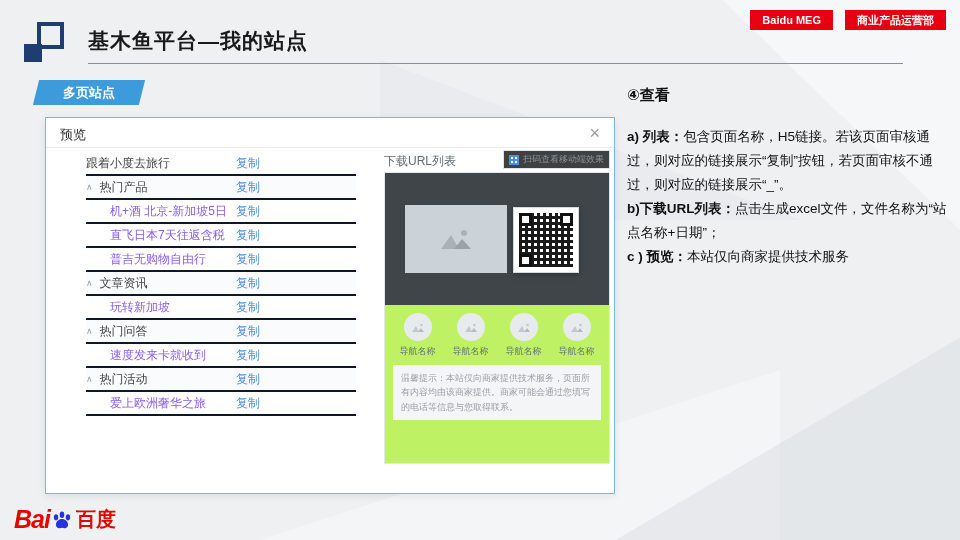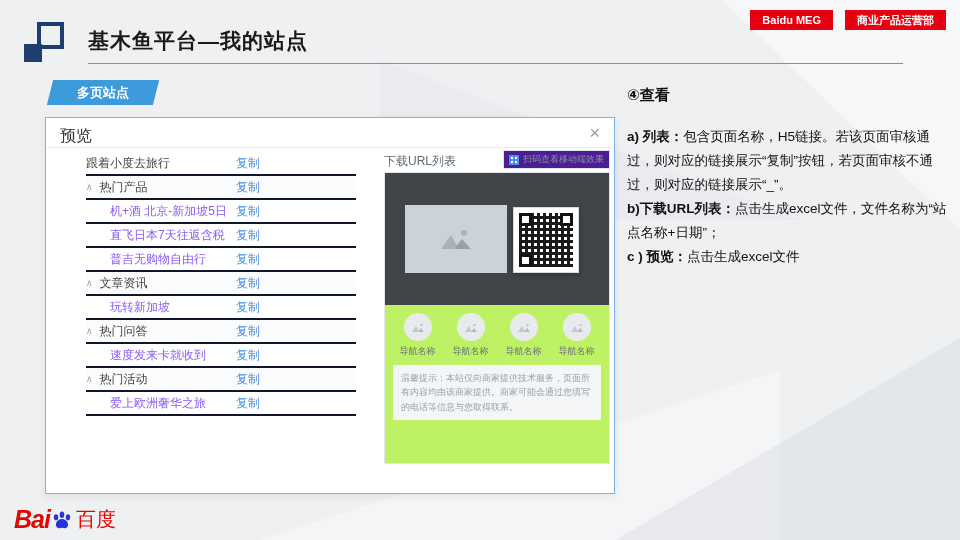--- a/index.html
+++ b/index.html
@@ -24,49 +24,49 @@
            padding:3px 12px; line-height:14px; }
 
   
   .title-mark { position:absolute; left:24px; top:22px; width:40px; height:40px; }
   .title-mark .outline { position:absolute; right:0; top:0; width:27px; height:27px; border:4px solid #1d3e6e; background:#eef0f2; }
   .title-mark .fill { position:absolute; left:0; bottom:0; width:18px; height:18px; background:#1d3e6e; }
   h1.page-title { position:absolute; left:88px; top:27px; font-size:21px; font-weight:bold; color:#1a1a1a; letter-spacing:1px; }
   .rule { position:absolute; left:88px; top:63px; width:815px; height:1px; background:#8a8f94; }
 
   
-  .tag { position:absolute; left:50px; top:80px; width:106px; height:25px; }
+  .tag { position:absolute; left:36px; top:80px; width:106px; height:25px; }
   .tag::before { content:""; position:absolute; inset:0; background:#3d9bdc; transform:skewX(-14deg); }
   .tag span { position:relative; display:block; text-align:center; line-height:25px;
               color:#fff; font-size:13px; font-weight:bold; }
 
   
   .modal { position:absolute; left:45px; top:117px; width:570px; height:377px;
            background:#fff; border:1px solid #79b7e8; box-shadow:0 2px 8px rgba(0,0,0,0.08); }
   .modal-header { position:relative; height:30px; border-bottom:1px solid #ebebeb; }
-  .modal-title { position:absolute; left:14px; top:8px; font-size:16px; color:#333; }
+  .modal-title { position:absolute; left:14px; top:8px; font-size:13px; color:#333; }
   .modal-close { position:absolute; right:14px; top:5px; font-size:18px; color:#999; cursor:pointer; line-height:20px; }
   .modal-body { position:relative; height:345px; }
 
   
   .ptable { position:absolute; left:40px; top:4px; width:270px; }
   .trow { display:flex; align-items:center; height:24px; border-bottom:2px solid #0f172a; font-size:12px; }
   .trow.head { height:26px; color:#99a1a8; border-bottom:1px solid #e9ebed; }
   .trow.sec { background:#fafbfc; }
   .cell.name { width:150px; display:flex; align-items:center; color:#444; white-space:nowrap; overflow:hidden; }
   .trow.child .cell.name { padding-left:24px; color:#8b5cf6; }
   .caret { font-style:normal; font-size:9px; color:#9aa3ab; margin-right:7px; cursor:pointer; }
   .cell.link { color:#4a90e2; cursor:pointer; }
 
   
   .pv { position:absolute; left:338px; top:2px; width:226px; height:340px; }
   .pv-top { position:relative; height:20px; }
   .dl-label { position:absolute; left:0; top:3px; font-size:12px; color:#5f6b73; cursor:pointer; }
   .scan-chip { position:absolute; right:0; top:0; display:flex; align-items:center; gap:4px;
-               background:#4c1d95; border:1px solid #dfe5ea; padding:2px 5px; }
+               background:#404040; border:1px solid #dfe5ea; padding:2px 5px; }
   .scan-chip .lbl { font-size:9px; color:#8a949c; white-space:nowrap; }
   .qr-mini { width:10px; height:10px;
       background:repeating-linear-gradient(90deg,#4a90e2 0 2px,transparent 2px 4px),
                  repeating-linear-gradient(0deg,#4a90e2 0 2px,#fff 2px 4px); }
 
   .phone { position:absolute; left:0; top:22px; width:226px; height:292px;
            background:#bef264; border:1px solid #e4e7ea; }
   .phone-dark { position:relative; height:132px; background:#3f4549; }
   .img-ph { position:absolute; left:20px; top:32px; width:102px; height:68px; background:#ccd3d8;
             display:flex; align-items:center; justify-content:center; }
@@ -88,21 +88,21 @@
 
   
   .notes { position:absolute; left:627px; top:86px; width:326px; color:#111; }
   .notes-heading { font-size:15px; font-weight:bold; margin-bottom:20px; }
   .notes p { font-size:13.5px; line-height:1.78; margin:0; }
   .notes p b { font-weight:bold; }
 
   
   .logo { position:absolute; left:14px; bottom:6px; display:flex; align-items:center; gap:1px; }
   .logo .bai { color:#e10600; font-size:25px; font-weight:bold; font-style:italic; letter-spacing:-1px; }
-  .logo .du  { color:#e10600; font-size:20px; font-weight:normal; margin-left:2px; }
+  .logo .du  { color:#e10600; font-size:20px; font-weight:bold; margin-left:2px; }
 </style>
 </head>
 <body>
 
 <div class="slide">
   <div class="poly poly-a"></div>
   <div class="poly poly-d"></div>
   <div class="poly poly-c"></div>
   <div class="poly poly-b"></div>
 
@@ -263,21 +263,21 @@
         </div>
       </div>
 
     </div>
   </div>
 
   <div class="notes">
     <div class="notes-heading">④查看</div>
     <p><b>a) 列表：</b><span>包含页面名称，H5链接。若该页面审核通过，则对应的链接展示“复制”按钮，若页面审核不通过，则对应的链接展示“_”。</span></p>
     <p><b>b)下载URL列表：</b><span>点击生成excel文件，文件名称为“站点名称+日期”；</span></p>
-    <p><b>c ) 预览：</b><span>点击生成excel文件</span></p>
+    <p><b>c ) 预览：</b><span>本站仅向商家提供技术服务</span></p>
   </div>
 
   <div class="logo">
     <span class="bai">Bai</span>
     <svg width="22" height="22" viewBox="0 0 24 24" fill="#2732dd">
       <ellipse cx="5.5" cy="9" rx="2.4" ry="3.4"></ellipse>
       <ellipse cx="12" cy="6.3" rx="2.5" ry="3.5"></ellipse>
       <ellipse cx="18.5" cy="9" rx="2.4" ry="3.4"></ellipse>
       <path d="M12 11c3.6 0 6.6 3 6.6 6.2 0 2.3-1.7 3.8-3.7 3.8-1.2 0-2-.5-2.9-.5s-1.7.5-2.9.5c-2 0-3.7-1.5-3.7-3.8C5.4 14 8.4 11 12 11z"></path>
     </svg>

